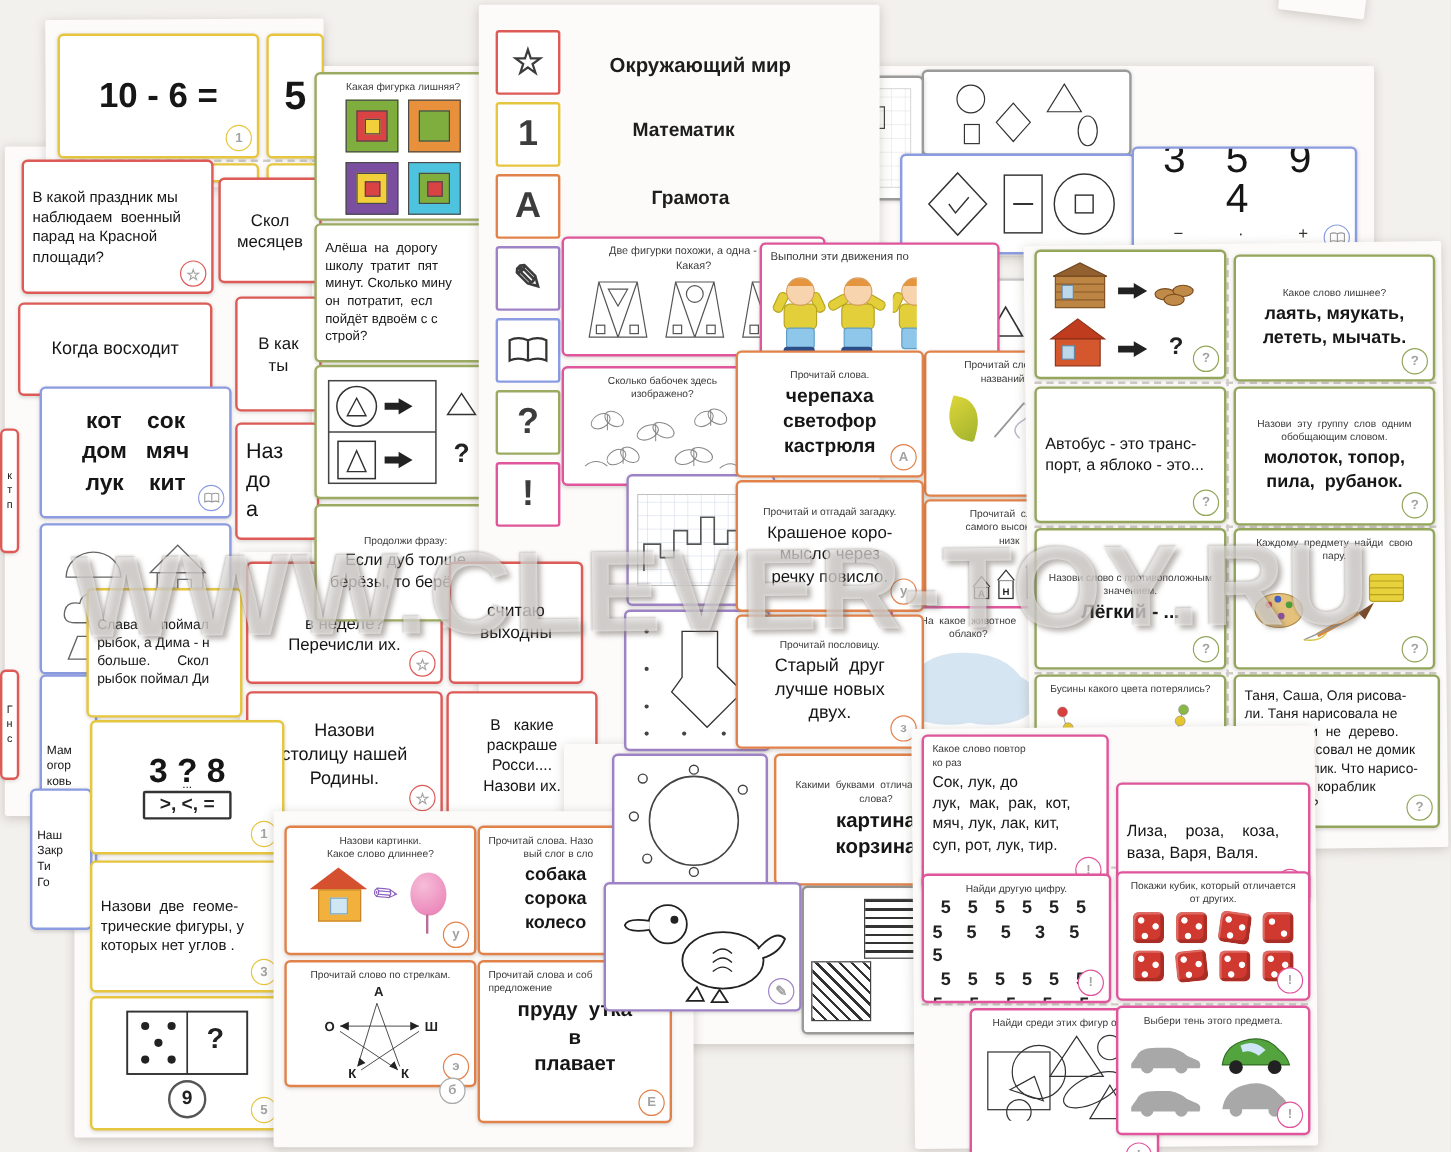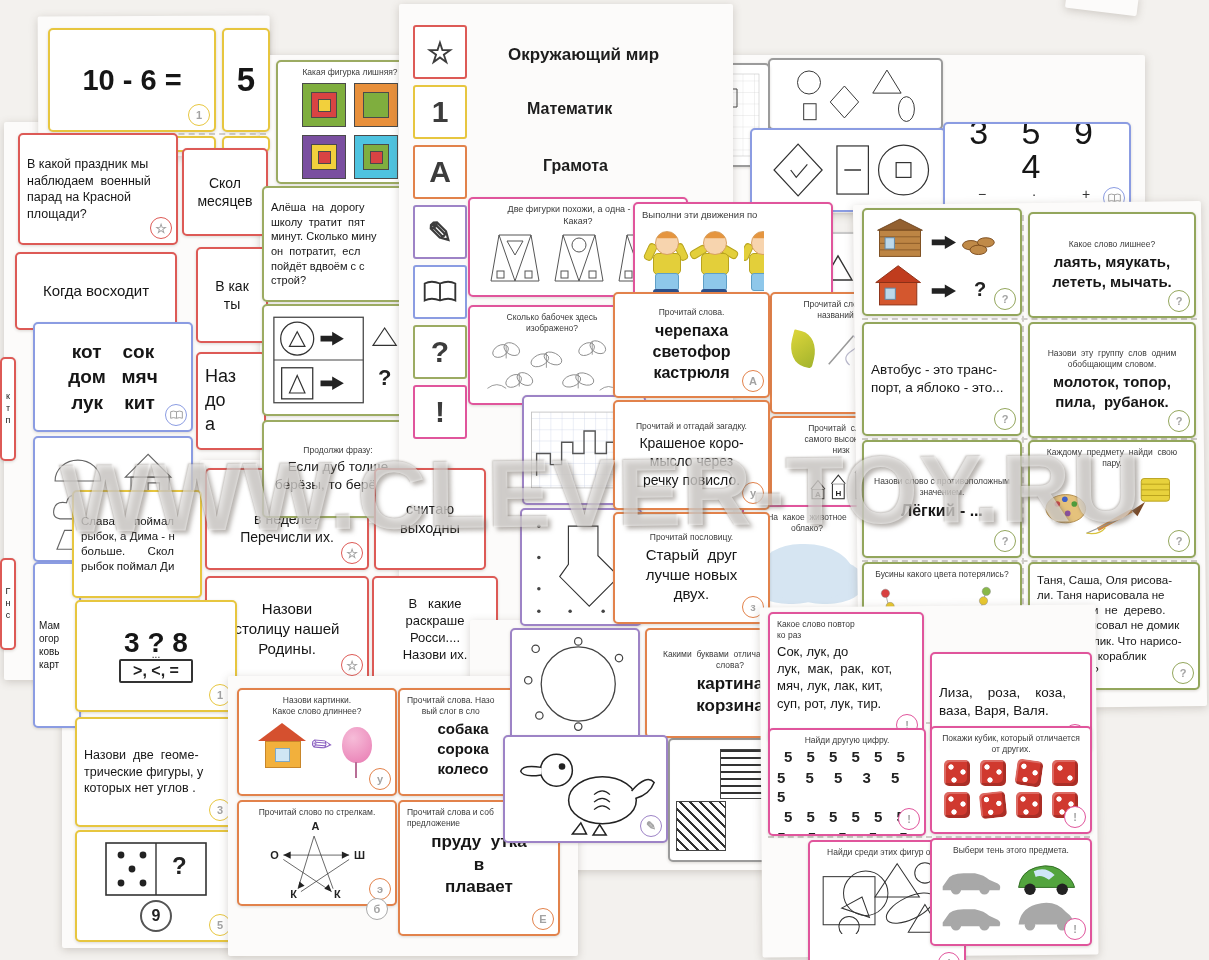--- a/index.html
+++ b/index.html
@@ -159,20 +159,26 @@
       <path d="M88 36 L112 12 L136 36 Z" fill="none" stroke="#666" stroke-width="1.2"></path>
       <path d="M94 36 h40 v14 h-10 v-8 h-12 v8 h-18 Z" fill="none" stroke="#666" stroke-width="1.2"></path>
     </svg>
   </div>
   <div class="card" style="--c:#8b9ce2;left:33px;top:562px;width:48px;height:166px;z-index:5;padding:4px">
     <div class="bd left" style="font-size:10px">Мам
 огор
 ковь
 карт</div>
   </div>
+  <div class="card" style="--c:#8b9ce2;left:25px;top:657px;width:52px;height:118px;z-index:5;padding:4px">
+    <div class="bd left" style="font-size:10px">Наш
+Закр
+Ти
+Го</div>
+  </div>
 
   <div class="card" style="--c:#e7c63f;left:72px;top:490px;width:130px;height:108px;z-index:6">
     <div class="bd left" style="font-size:11.5px">Слава      поймал
 рыбок, а Дима - н
 больше.       Скол
 рыбок поймал Ди</div>
   </div>
   <div class="card" style="--c:#e7c63f;left:75px;top:600px;width:162px;height:112px;z-index:7">
     <div class="bd b" style="font-size:28px;line-height:1">3 ? 8</div>
     <div class="bd" style="font-size:10px;line-height:.4;margin-top:-6px">...</div>
@@ -218,21 +224,21 @@
 Родины.</div>
     <div class="mk" style="font-size:13px">☆</div>
   </div>
   <div class="card" style="--c:#dd5a56;left:372px;top:576px;width:126px;height:106px;z-index:8">
     <div class="bd" style="font-size:13px">В   какие
 раскраше
 Росси....
 Назови их.</div>
   </div>
 
-  <div class="card top" style="--c:#9cab62;left:276px;top:60px;width:148px;height:124px;z-index:6">
+  <div class="card top" style="--c:#9cab62;left:262px;top:60px;width:148px;height:124px;z-index:6">
     <div class="hd">Какая фигурка лишняя?</div>
     <div style="display:flex;flex-wrap:wrap;width:100px;gap:8px;justify-content:center;margin-top:3px">
       <div class="tile" style="background:#7fae3e">
           <div class="tin" style="background:#d94343">
             <div class="tco" style="background:#f2d03c"></div>
           </div>
         </div>
       <div class="tile" style="background:#e8903c">
           <div class="tin" style="background:#7fae3e"></div>
         </div>
@@ -760,21 +766,21 @@
         <text x="68" y="14">А</text>
         <text x="12" y="54">О</text>
         <text x="128" y="54">Ш</text>
         <text x="38" y="107">К</text>
         <text x="98" y="107">К</text>
       </g>
     </svg>
     <div class="mk">э</div>
   </div>
   <div class="card top" style="--c:#e2824b;left:398px;top:688px;width:130px;height:108px;z-index:11">
-    <div class="hd" style="text-align:center;align-self:flex-start">Прочитай слова. Назо
+    <div class="hd" style="text-align:right;align-self:flex-start">Прочитай слова. Назо
 вый слог в сло</div>
     <div class="bd" style="font-size:15px;font-weight:600">собака
 сорока
 колесо</div>
   </div>
   <div class="card top" style="--c:#e2824b;left:398px;top:800px;width:162px;height:136px;z-index:11">
     <div class="hd" style="text-align:left;align-self:flex-start">Прочитай слова и соб
 предложение</div>
     <div class="bd" style="font-size:17px;font-weight:600">пруду  утка
 в

